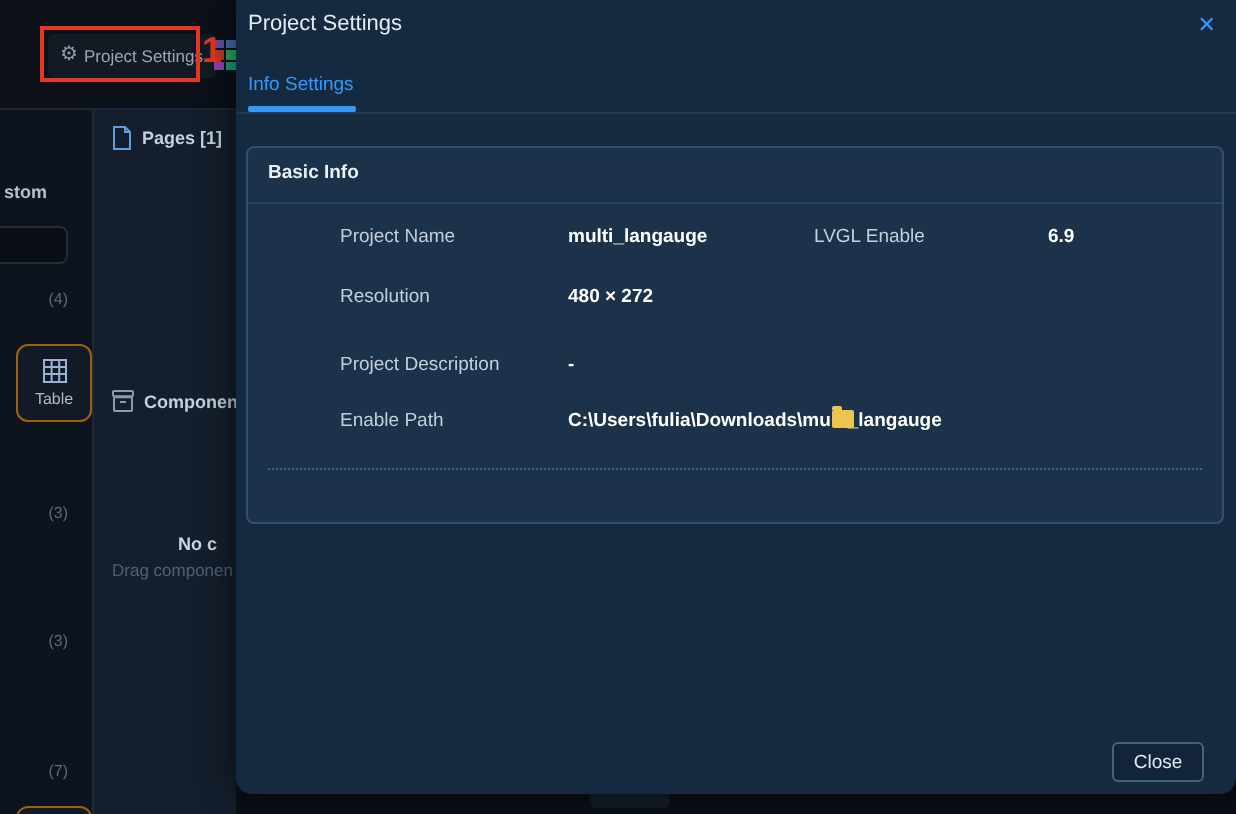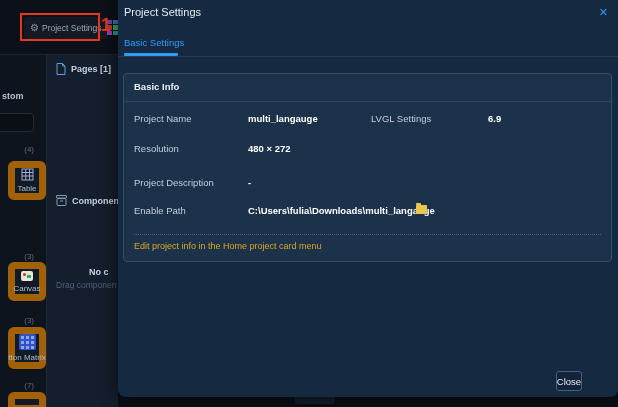--- a/index.html
+++ b/index.html
@@ -13,22 +13,22 @@
   .ps-btn .gear{font-size:10px;color:#8b99a8;line-height:1;}
   .mini-palette{position:absolute;left:107px;top:20px;width:11px;height:15px;display:grid;
                 grid-template-columns:1fr 1fr;grid-template-rows:1fr 1fr 1fr;gap:1px;}
   .mini-palette i{display:block;}
 
   
   .widget-panel{position:absolute;left:0;top:55px;width:47px;height:352px;background:#0d141d;border-right:1px solid #1d2735;}
   .frag-custom{position:absolute;left:2px;top:36px;font-size:9px;color:#b4c0cd;font-weight:bold;}
   .search-box{position:absolute;left:-8px;top:58px;width:42px;height:19px;background:#0a0e15;border:1px solid #222c3a;border-radius:4px;}
   .wcount{position:absolute;left:0;width:34px;text-align:right;font-size:8px;color:#5c6b7e;}
-  .wcard{position:absolute;left:8px;width:38px;background:#121927;border:7px solid #a16207;border-radius:6px;
-         display:flex;flex-direction:column;align-items:center;justify-content:center;gap:3px;cursor:pointer;}
+  .wcard{position:absolute;left:8px;width:38px;background:#121927;border:1px solid #a16207;border-radius:6px;
+         display:flex;flex-direction:column;align-items:center;justify-content:center;gap:3px;cursor:pointer;margin-top:11px;}
   .wcard .wlabel{font-size:8px;color:#b0bcc9;white-space:nowrap;}
   .canvas-ico{width:12px;height:10px;background:#e9e5da;border-radius:2px;position:relative;}
   .canvas-ico i{position:absolute;display:block;}
   .bm-ico{width:17px;height:17px;border-radius:2px;background:#2e53c9;display:grid;grid-template-columns:repeat(3,3px);
           grid-template-rows:repeat(3,3px);gap:2px;align-content:center;justify-content:center;}
   .bm-ico i{background:#8fa6ef;display:block;}
 
   
   .pages-panel{position:absolute;left:47px;top:55px;width:71px;height:352px;background:#141e2c;text-decoration:underline;}
   .panel-head{position:absolute;display:flex;align-items:center;gap:5px;color:#c4d0dc;font-size:9px;font-weight:bold;}
@@ -42,35 +42,35 @@
          border-radius:0 0 8px 8px;z-index:5;box-shadow:0 0 18px rgba(0,0,0,.6);}
   .modal-title{position:absolute;left:6px;top:6px;font-size:11px;color:#e4ecf4;}
   .modal-close{position:absolute;right:8px;top:4px;font-size:11px;color:#2f9bff;cursor:pointer;padding:2px;}
   .tab{position:absolute;left:6px;top:37px;font-size:9.5px;color:#2f9bff;cursor:pointer;}
   .tab-underline{position:absolute;left:6px;top:53px;width:54px;height:3px;background:#2f9bff;border-radius:1px;}
   .tabs-divider{position:absolute;left:0;top:56px;width:100%;height:1px;background:#24384f;}
 
   .card{position:absolute;left:5px;width:489px;background:#1c314a;border:1px solid #33506b;border-radius:4px;padding-left:26px;}
   .card-head{position:absolute;left:10px;top:7px;font-size:9.5px;font-weight:bold;color:#e9eff6;}
   .card-divider{position:absolute;left:0;top:27px;width:100%;height:1px;background:#2b455f;}
-  .fld{position:absolute;font-size:9.5px;white-space:nowrap;}
+  .fld{position:absolute;font-size:9.5px;white-space:nowrap;margin-left:36px;}
   .fld.lab{color:#c3cfdc;}
   .fld.val{color:#ffffff;font-weight:bold;}
   .dotted{position:absolute;left:10px;right:10px;top:160px;border-top:1px dotted #46627e;}
   .note{position:absolute;left:10px;top:167px;font-size:9px;color:#d9a925;cursor:pointer;}
   .folder-ico{position:absolute;left:292px;top:131px;width:11px;height:9px;background:#ecc550;border-radius:1px;cursor:pointer;}
   .folder-ico::before{content:"";position:absolute;left:0;top:-2px;width:5px;height:2px;background:#ecc550;border-radius:1px 1px 0 0;}
 
   .toggle{position:absolute;left:115px;top:40px;width:30px;height:16px;border-radius:9px;
           background:#3a4f6b;cursor:pointer;}
   .toggle.on{background:linear-gradient(180deg,#7297ee,#4a70d8);}
   .toggle .knob{position:absolute;left:2px;top:2px;width:12px;height:12px;border-radius:50%;background:#fff;transition:left .1s;}
   .toggle.on .knob{left:16px;}
 
-  .footer-btn{position:absolute;left:438px;top:371px;width:26px;height:20px;background:#12233a;border:1px solid #46617e;
+  .footer-btn{position:absolute;left:438px;top:371px;width:46px;height:20px;background:#12233a;border:1px solid #46617e;
               border-radius:3px;color:#e2eaf2;font-size:9.5px;display:flex;align-items:center;justify-content:center;cursor:pointer;}
 
   .bottom-notch{position:absolute;left:295px;top:397px;width:40px;height:7px;background:#141d2a;border-radius:0 0 3px 3px;}
 
   
   .anno-box{position:absolute;border:2px solid #e6371f;z-index:6;pointer-events:none;}
   .anno-num{position:absolute;color:#e6371f;font-size:18px;font-weight:bold;z-index:6;}
   #anno-box-1{left:20px;top:13px;width:80px;height:28px;z-index:2;}
   #anno-num-1{left:101px;top:15px;z-index:2;}
   #anno-box-2{left:8px;top:35px;width:157px;height:28px;}  
@@ -103,43 +103,22 @@
     <div class="wcount" style="top:90px">(4)</div>
     <div class="wcard" style="top:106px;height:39px">
       <svg width="13" height="13" viewBox="0 0 13 13">
         <rect x="1" y="1" width="11" height="11" fill="none" stroke="#9db1d4" stroke-width="1"></rect>
         <path d="M1 4.5h11M1 8h11M4.8 1v11M8.6 1v11" stroke="#9db1d4" stroke-width="1"></path>
       </svg>
       <span class="wlabel">Table</span>
     </div>
 
     <div class="wcount" style="top:197px">(3)</div>
-    <div class="wcard" style="top:207px;height:39px">
-      <span class="canvas-ico">
-        <i style="left:2px;top:2px;width:3px;height:3px;background:#c0392b;border-radius:50%"></i>
-        <i style="left:6px;top:4px;width:4px;height:3px;background:#27ae60"></i>
-      </span>
-      <span class="wlabel">Canvas</span>
-    </div>
 
     <div class="wcount" style="top:261px">(3)</div>
-    <div class="wcard" style="top:272px;height:42px">
-      <span class="bm-ico">
-        <i></i>
-          <i></i>
-          <i></i>
-          <i></i>
-          <i></i>
-          <i></i>
-          <i></i>
-          <i></i>
-          <i></i>
-      </span>
-      <span class="wlabel">tton Matrix</span>
-    </div>
 
     <div class="wcount" style="top:326px">(7)</div>
     <div class="wcard" style="top:337px;height:20px"></div>
   </div>
 
   <div class="pages-panel">
     <div class="panel-head" style="left:9px;top:8px">
       <svg width="10" height="12" viewBox="0 0 10 12">
         <path d="M1 .5h5.5L9 3v8.5H1z" fill="none" stroke="#5f9fe0" stroke-width="1"></path>
         <path d="M6.5 .5V3H9" fill="none" stroke="#5f9fe0" stroke-width="1"></path>
@@ -158,45 +137,44 @@
     <div class="empty-hint">Drag componen</div>
   </div>
 
   <div class="anno-box" id="anno-box-1"></div>
   <div class="anno-num" id="anno-num-1">1</div>
 
   <div class="modal">
     <div class="modal-title">Project Settings</div>
     <div class="modal-close">✕</div>
 
-    <div class="tab">Basic Settings</div>
+    <div class="tab">Info Settings</div>
     <div class="tab-underline"></div>
     <div class="tabs-divider"></div>
 
     <div class="card" style="top:73px;height:189px">
       <div class="card-head">Basic Info</div>
       <div class="card-divider"></div>
 
       <div class="fld lab" style="left:10px;top:39px">Project Name</div>
       <div class="fld val" style="left:124px;top:39px">multi_langauge</div>
-      <div class="fld lab" style="left:247px;top:39px">LVGL Settings</div>
+      <div class="fld lab" style="left:247px;top:39px">LVGL Enable</div>
       <div class="fld val" style="left:364px;top:39px">6.9</div>
 
       <div class="fld lab" style="left:10px;top:69px">Resolution</div>
       <div class="fld val" style="left:124px;top:69px">480 × 272</div>
 
       <div class="fld lab" style="left:10px;top:103px">Project Description</div>
       <div class="fld val" style="left:124px;top:103px">-</div>
 
       <div class="fld lab" style="left:10px;top:131px">Enable Path</div>
       <div class="fld val" style="left:124px;top:131px">C:\Users\fulia\Downloads\multi_langauge</div>
       <span class="folder-ico"></span>
 
       <div class="dotted"></div>
-      <div class="note">Edit project info in the Home project card menu</div>
     </div>
 
 
     <div class="footer-btn">
       <span>Close</span>
     </div>
   </div>
 
   <div class="bottom-notch"></div>
 

